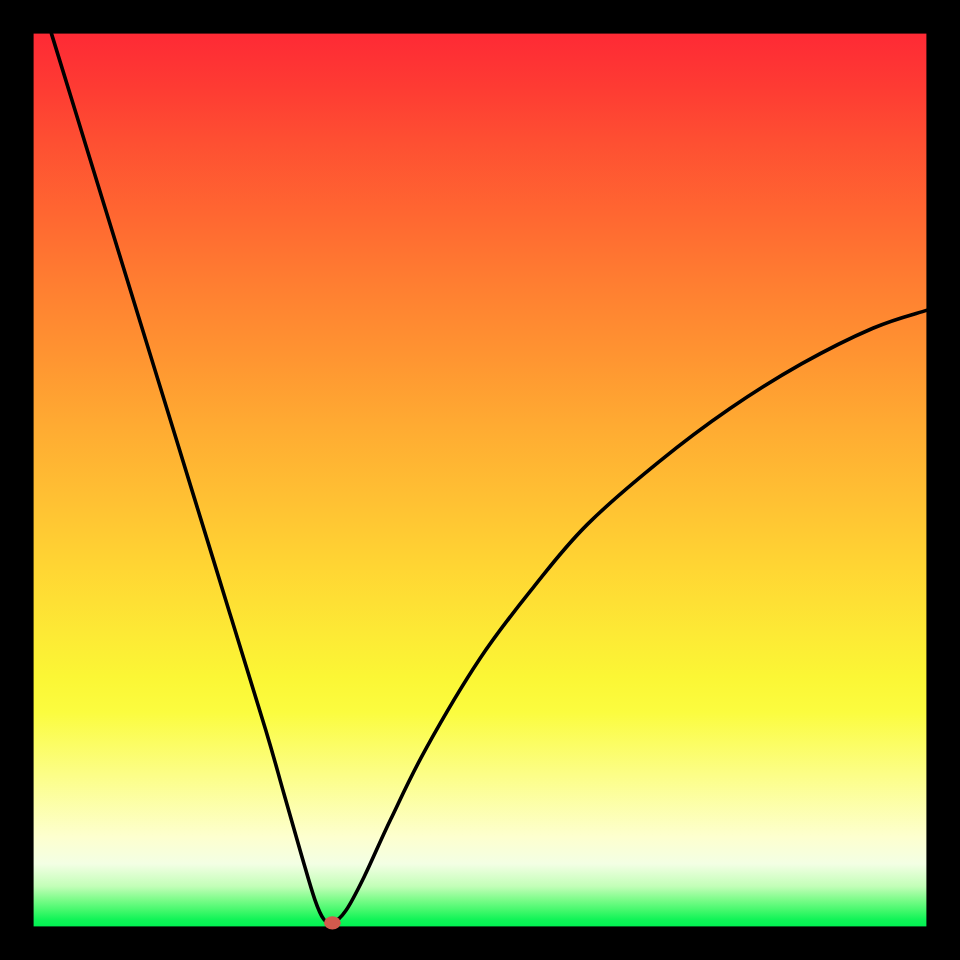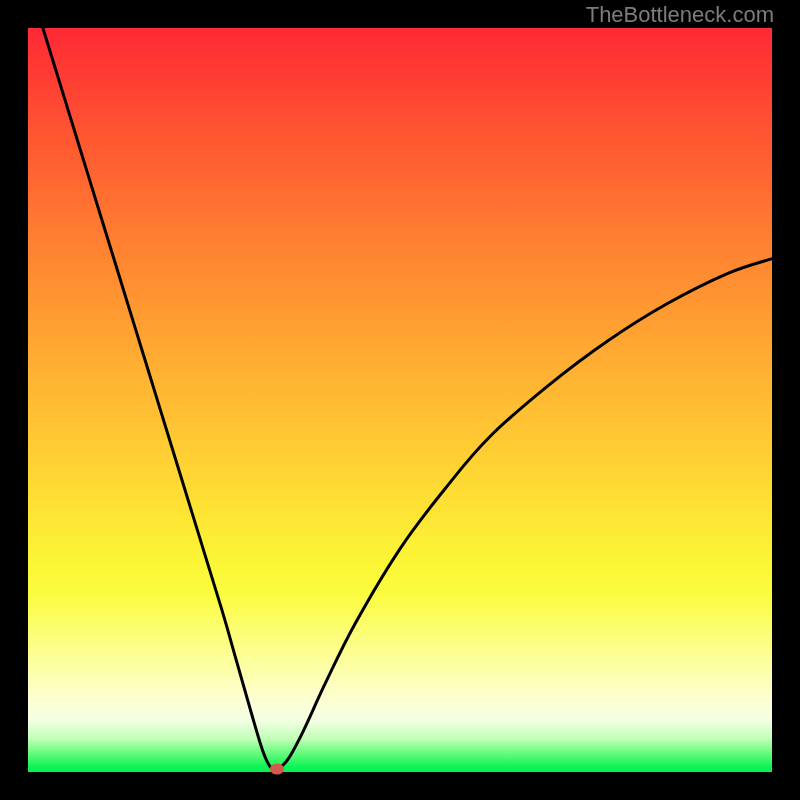--- a/index.html
+++ b/index.html
@@ -74,21 +74,20 @@
     border-radius: 50%;
     background: #d35a4d;
     transform: translate(-50%, -50%);
   }
 </style>
 </head>
 <body>
 
 <div class="frame">
 
-  <div class="watermark">TheBottleneck.com</div>
 
   <div class="plot">
     <svg class="curve" viewBox="0 0 744 744" preserveAspectRatio="none">
       <path fill="none" stroke="#000" stroke-width="3" stroke-linecap="round" stroke-linejoin="round" d="M 14.88 0.00 C 20.24 17.41, 33.93 61.90, 44.64 96.72 C 55.35 131.54, 63.69 158.62, 74.40 193.44 C 85.11 228.26, 93.45 255.34, 104.16 290.16 C 114.87 324.98, 123.21 352.06, 133.92 386.88 C 144.63 421.70, 152.97 448.78, 163.68 483.60 C 174.39 518.42, 185.40 553.54, 193.44 580.32 C 201.48 607.10, 202.96 613.65, 208.32 632.40 C 213.68 651.15, 218.51 668.41, 223.20 684.48 C 227.89 700.55, 231.01 712.04, 234.36 721.68 C 237.71 731.32, 239.12 734.57, 241.80 738.05 C 244.48 741.53, 245.89 742.36, 249.24 741.02 C 252.59 739.68, 255.71 737.44, 260.40 730.61 C 265.09 723.78, 268.58 716.74, 275.28 703.08 C 281.98 689.42, 288.23 674.14, 297.60 654.72 C 306.97 635.30, 313.97 619.31, 327.36 595.20 C 340.75 571.09, 355.93 544.91, 372.00 520.80 C 388.07 496.69, 400.57 481.37, 416.64 461.28 C 432.71 441.19, 442.53 427.95, 461.28 409.20 C 480.03 390.45, 499.37 374.53, 520.80 357.12 C 542.23 339.71, 558.89 327.21, 580.32 312.48 C 601.75 297.75, 618.41 287.33, 639.84 275.28 C 661.27 263.23, 680.61 253.56, 699.36 245.52 C 718.11 237.48, 735.96 233.32, 744.00 230.64"></path>
     </svg>
     <div class="marker" style="left: 249.24px; top: 741.024px; background: rgb(211, 90, 77);"></div>
   </div>
 
 </div>
 

